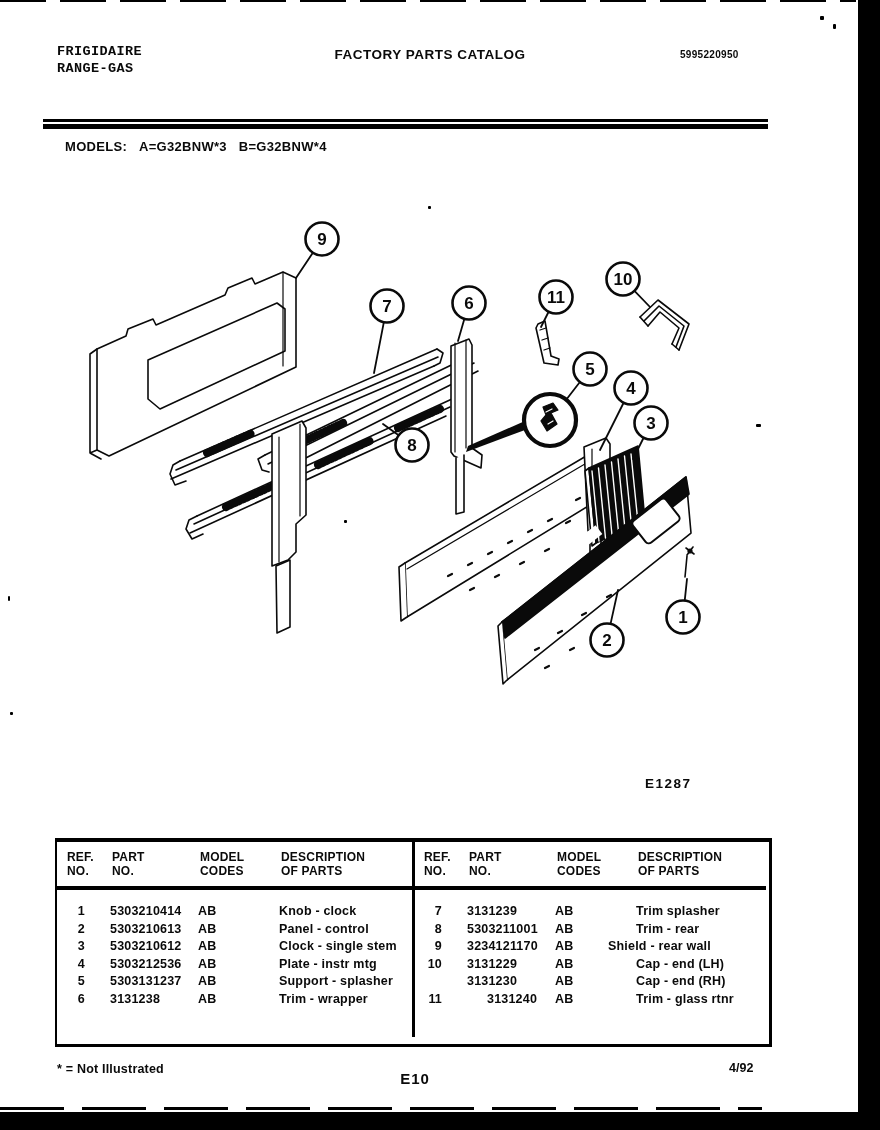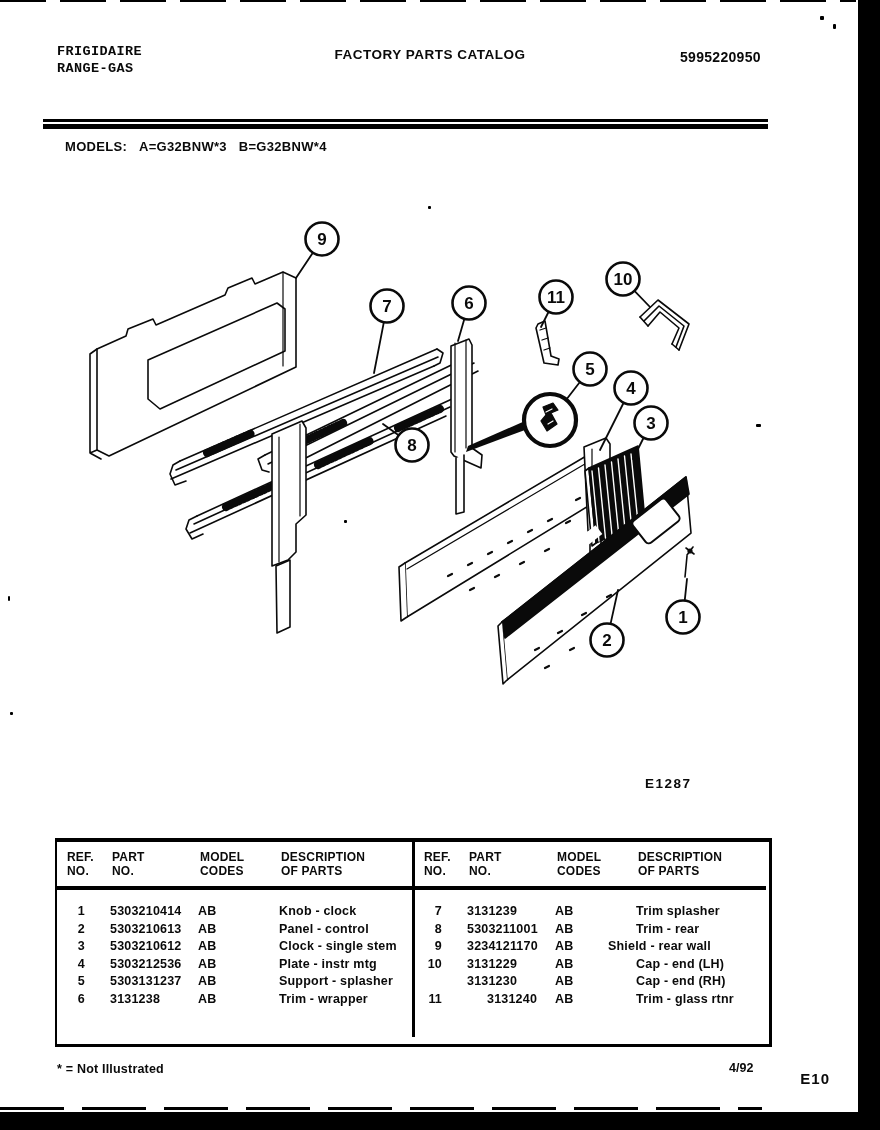--- a/index.html
+++ b/index.html
@@ -15,40 +15,40 @@
   #top-scan-line{left:0;top:0;width:856px;height:2px;
     background:repeating-linear-gradient(90deg,#000 0 46px,transparent 46px 60px);}
   #right-scan-bar{right:0;top:0;width:22px;height:1130px;background:#000;}
   #bottom-scan-dash{left:0;top:1107px;width:762px;height:3px;
     background:repeating-linear-gradient(90deg,#000 0 64px,transparent 64px 82px);}
   #bottom-scan-bar{left:0;top:1112px;width:880px;height:18px;background:#000;}
   .dot{background:#000;width:4px;height:4px;border-radius:1px;}
   
   #brand{left:57px;top:44px;font-size:13.5px;line-height:16.5px;letter-spacing:.4px;font-family:Liberation Mono, monospace;}
   #catalog-title{left:0;top:47px;width:860px;text-align:center;font-size:13.5px;letter-spacing:.5px;}
-  #pub-number{left:680px;top:49px;width:90px;font-size:14px;letter-spacing:.3px;}
+  #pub-number{left:680px;top:49px;width:90px;font-size:10px;letter-spacing:.3px;}
   #rule-thin{left:43px;top:119px;width:725px;height:2.5px;background:#000;}
   #rule-thick{left:43px;top:124px;width:725px;height:4.5px;background:#000;}
   #models-line{left:57px;top:139px;font-size:13px;letter-spacing:.3px;}
   #models-line span{display:inline-block;margin-left:8px;}
   #models-a{margin-left:34px;}
   #models-b{margin-left:38px;}
   
   #figure-code{left:645px;top:776px;font-size:13.5px;letter-spacing:1.5px;}
   
   #parts-table{left:55px;top:838px;width:712px;height:202px;
     border-top:4px solid #000;border-bottom:3px solid #000;
     border-left:2px solid #000;border-right:3px solid #000;}
   #table-divider{left:355px;top:0;width:3px;height:195px;background:#000;}
   #header-underline{left:0;top:44px;width:709px;height:4px;background:#000;}
   .th{position:absolute;font-size:12px;line-height:14px;letter-spacing:.2px;font-weight:bold;top:8px;white-space:pre-line;}
   .row-cell{position:absolute;font-size:12.5px;font-weight:bold;letter-spacing:.2px;white-space:nowrap;}
   
   #footnote{left:57px;top:1062px;font-size:12.5px;letter-spacing:.2px;}
-  #page-code{left:0;top:1070px;width:830px;text-align:right;font-size:15px;letter-spacing:1px;}
+  #page-code{left:0;top:1070px;width:830px;text-align:center;font-size:15px;letter-spacing:1px;}
   #rev-code{left:729px;top:1061px;font-size:12.5px;}
   svg text{font-family:"Liberation Sans", sans-serif;font-weight:bold;}
 </style>
 </head>
 <body>
 
 <div class="abs" id="top-scan-line"></div>
 <div class="abs" id="right-scan-bar"></div>
 <div class="abs" id="bottom-scan-dash"></div>
 <div class="abs" id="bottom-scan-bar"></div>

